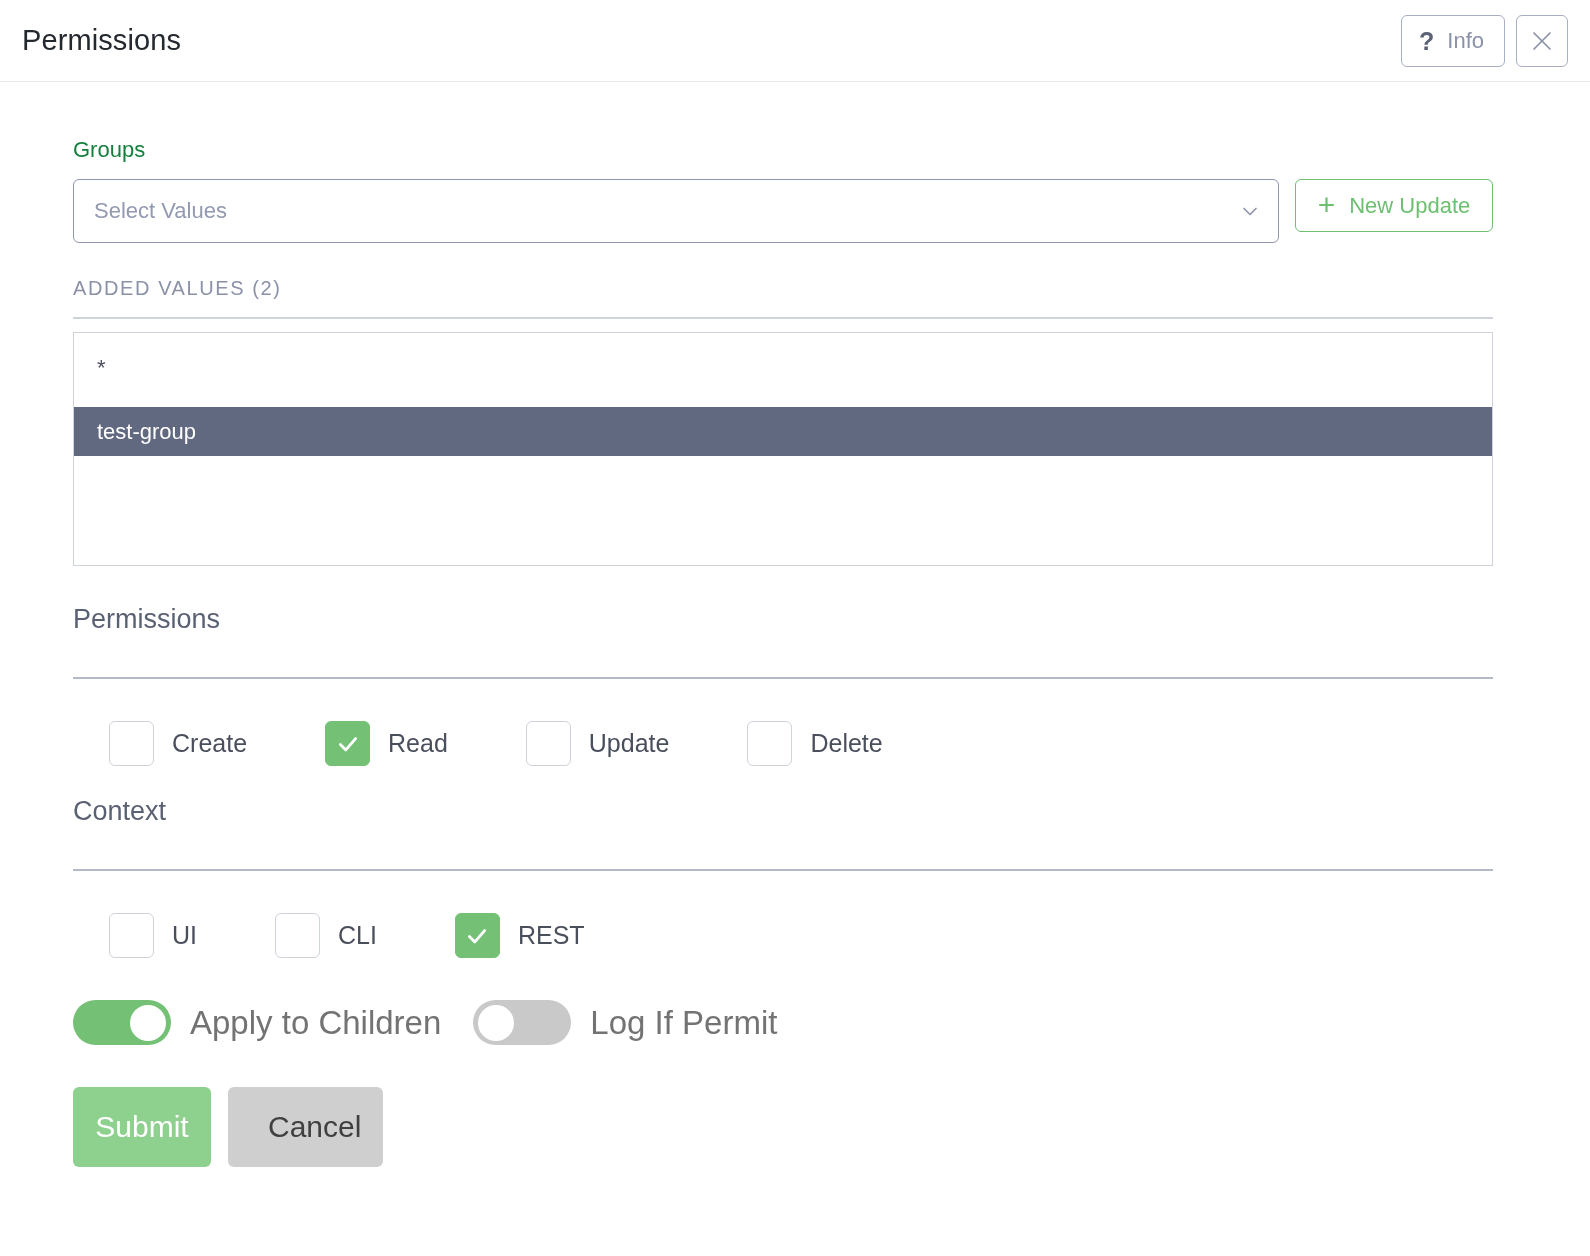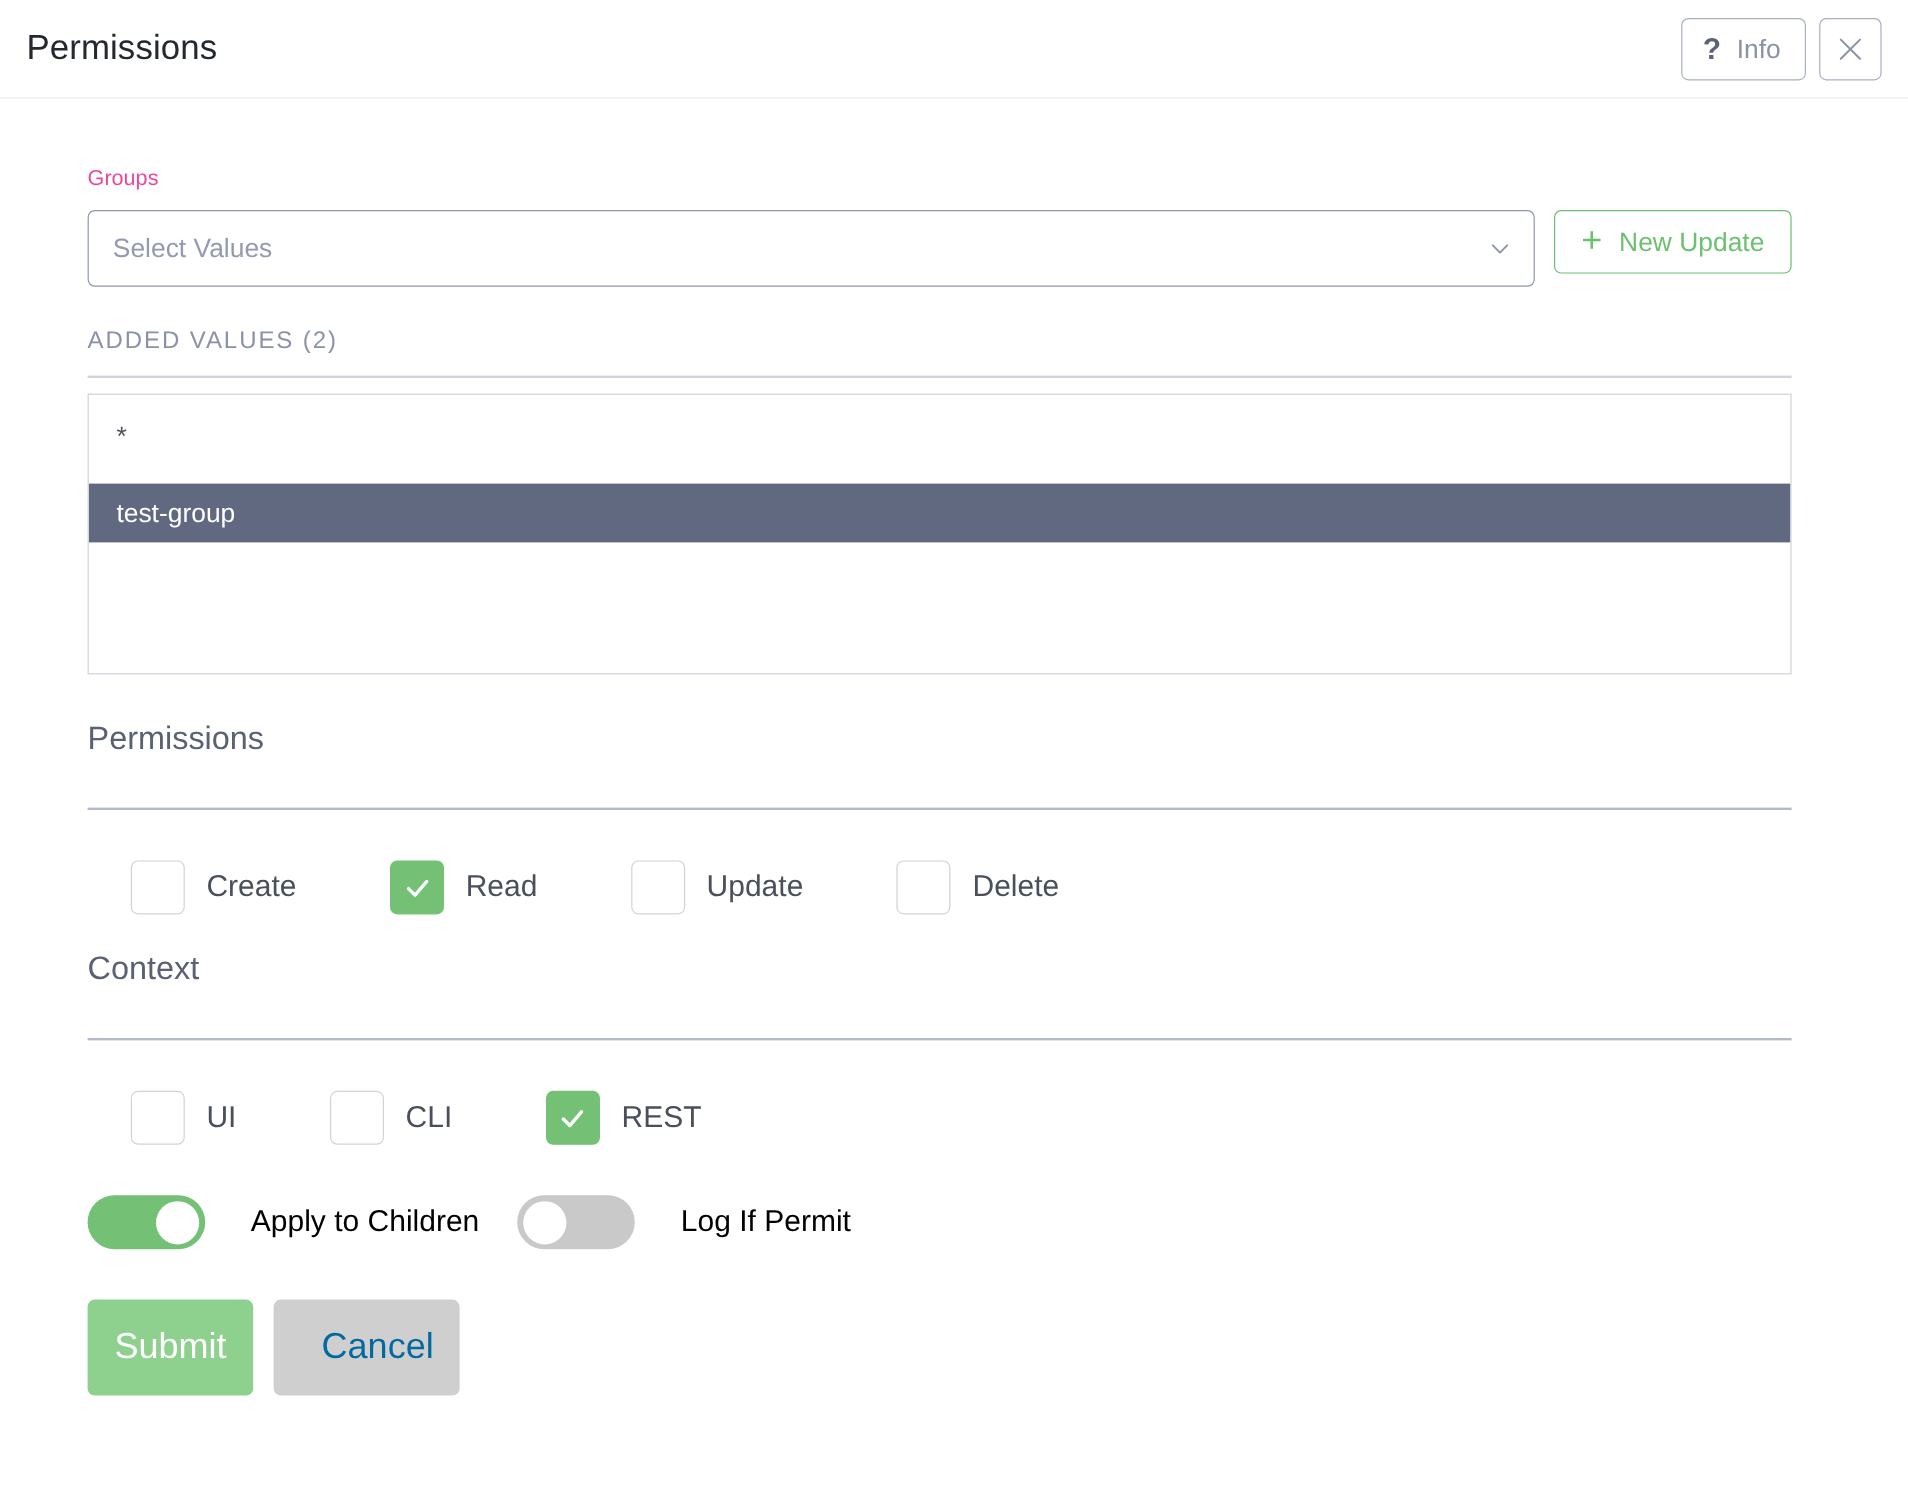--- a/index.html
+++ b/index.html
@@ -72,22 +72,22 @@
     width: 52px;
   }
   .hdr-btn.close svg { display: block; }
 
   
   .modal-body {
     padding: 57px 97px 0 73px;
   }
 
   .field-label {
-    font-size: 18px;
-    color: #ec4899;
+    font-size: 22px;
+    color: #15803d;
     margin-bottom: 18px;
     line-height: 1;
   }
 
   .group-row {
     display: flex;
     align-items: stretch;
     gap: 16px;
   }
   .select-box {
@@ -246,23 +246,23 @@
     position: absolute;
     top: 4.5px;
     left: 5px;
     width: 36px;
     height: 36px;
     border-radius: 50%;
     background: #ffffff;
   }
   .toggle.on .knob { left: 57px; }
   .toggle-label {
-    font-size: 25px;
-    color: #000000;
-    margin-left: 38px;
+    font-size: 33px;
+    color: #737373;
+    margin-left: 19px;
     margin-right: 32px;
     white-space: nowrap;
   }
 
   .button-row {
     display: flex;
     align-items: center;
     gap: 17px;
     margin-top: 42px;
   }
@@ -271,21 +271,21 @@
     border-radius: 6px;
     height: 80px;
     min-width: 138px;
     padding: 0 22px;
     font-size: 30px;
     color: #ffffff;
     font-family: Liberation Sans, sans-serif;
     cursor: pointer;
   }
   .btn.primary { background: #8ed18f; }
-  .btn.secondary { background: #cfcfcf; color: #0369a1; padding-left: 40px; }
+  .btn.secondary { background: #cfcfcf; color: #404040; padding-left: 40px; }
 
   .spacer-40 { height: 40px; }
 </style>
 </head>
 <body>
 
 <div class="modal-header">
   <div class="modal-title">Permissions</div>
   <div class="header-actions">
     <div class="hdr-btn info">

